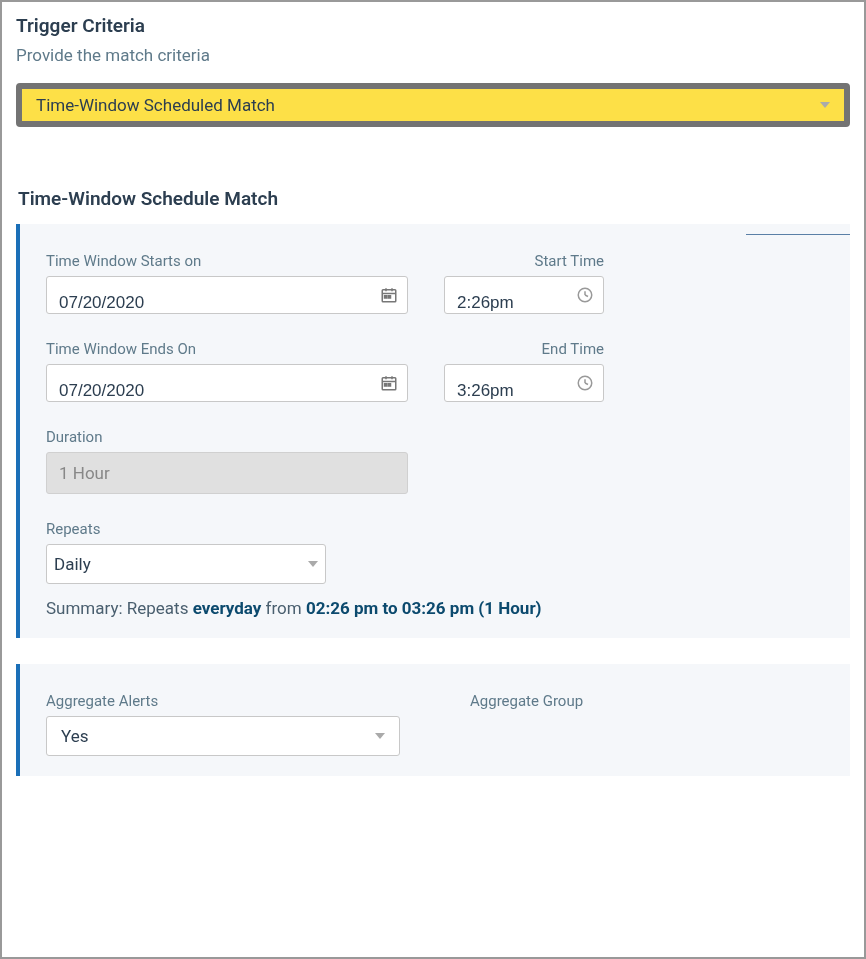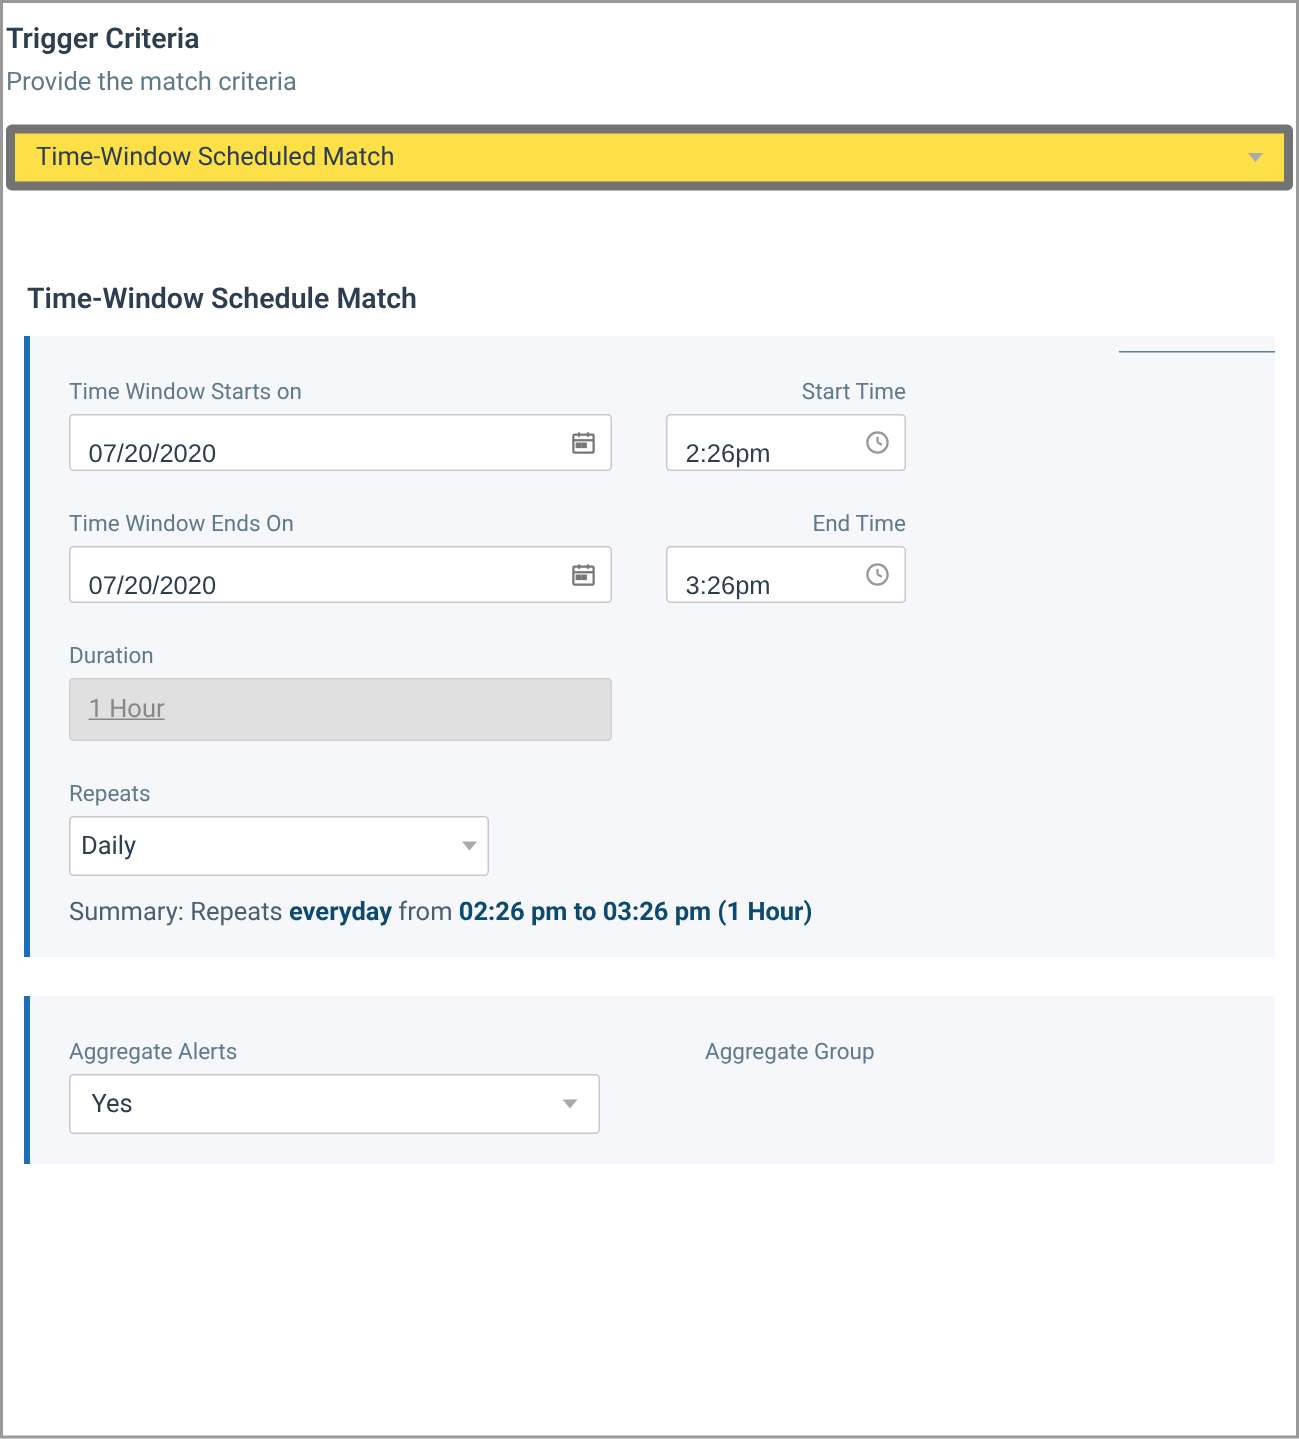--- a/index.html
+++ b/index.html
@@ -9,21 +9,21 @@
     }
     body {
       font-family: -apple-system, BlinkMacSystemFont, "Segoe UI", Roboto, "Helvetica Neue", Arial, sans-serif;
       background: #fff;
       width: 866px;
       height: 959px;
       border: 2px solid #999;
       position: relative;
     }
     .container {
-      padding: 12px 2px;
+      padding: 12px 14px;
     }
     .section-title {
       font-size: 19px;
       font-weight: 600;
       color: #2c3e50;
       margin-bottom: 8px;
     }
     .section-subtitle {
       font-size: 17px;
       color: #5f7a8a;
@@ -118,21 +118,20 @@
       width: 362px;
       height: 42px;
       background: #e0e0e0;
       border: 1px solid #d0d0d0;
       border-radius: 3px;
       padding: 0 12px;
       display: flex;
       align-items: center;
       font-size: 17px;
       color: #888;
-      text-decoration: underline;
     }
     .small-select {
       width: 280px;
       height: 40px;
       border: 1px solid #c8c8c8;
       border-radius: 3px;
       background: #fff;
       padding: 0 7px;
       font-size: 17px;
       color: #2c3e50;

